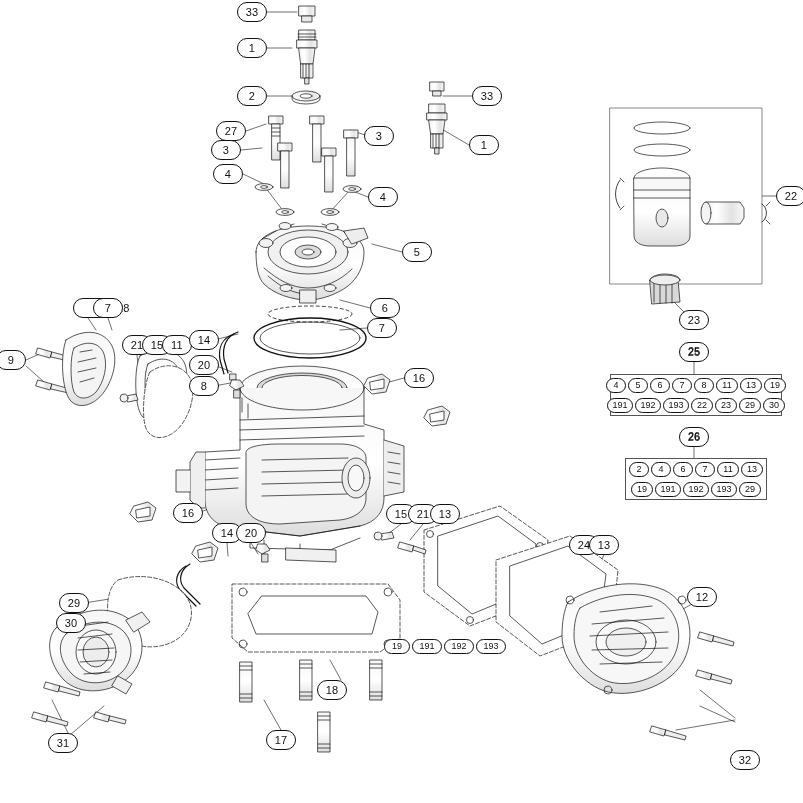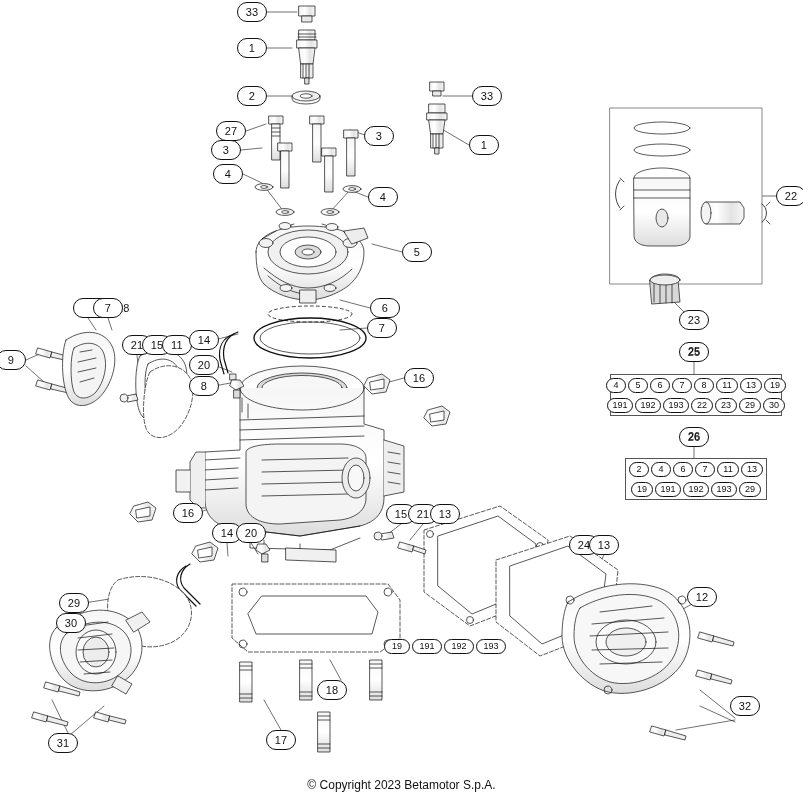--- a/index.html
+++ b/index.html
@@ -405,21 +405,20 @@
       <g>
         <path d="M650 280 L678 280 L680 302 L652 304 Z" fill="#d8d8d8"></path>
         <path d="M650 280 C650 276 660 274 664 274 C672 274 680 276 680 280"></path>
         <path d="M654 282 L654 302 M660 281 L660 303 M666 281 L666 303 M672 281 L672 303"></path>
         <ellipse cx="665" cy="280" rx="15" ry="5" fill="#eeeeee"></ellipse>
       </g>
 
     </g>
   </svg>
 
-  <div class="copyright">© Copyright 2023 Betamotor S.p.A.</div>
 
   <div class="boxgroup" style="left:610px; top:374px; width:172px; height:42px;"></div>
   <div class="boxgroup" style="left:625px; top:458px; width:142px; height:42px;"></div>
 
   <div id="callout-layer">
       <div class="callout" style="left: 252px; top: 12px;">33</div>
       <div class="callout" style="left: 252px; top: 48px;">1</div>
       <div class="callout" style="left: 252px; top: 96px;">2</div>
       <div class="callout" style="left: 487px; top: 96px;">33</div>
       <div class="callout" style="left: 484px; top: 145px;">1</div>
@@ -452,21 +451,21 @@
       <div class="callout" style="left: 423px; top: 514px;">21</div>
       <div class="callout" style="left: 445px; top: 514px;">13</div>
       <div class="callout" style="left: 584px; top: 545px;">24</div>
       <div class="callout" style="left: 604px; top: 545px;">13</div>
       <div class="callout" style="left: 702px; top: 597px;">12</div>
       <div class="callout" style="left: 74px; top: 603px;">29</div>
       <div class="callout" style="left: 71px; top: 623px;">30</div>
       <div class="callout" style="left: 63px; top: 743px;">31</div>
       <div class="callout" style="left: 281px; top: 740px;">17</div>
       <div class="callout" style="left: 332px; top: 690px;">18</div>
-      <div class="callout" style="left: 745px; top: 706px;">32</div>
+      <div class="callout" style="left: 745px; top: 760px;">32</div>
     </div>
   <div id="kit-layer">
       <div class="grouplabel" style="left: 679px; top: 345px; width: 30px;">25</div>
       <div class="pill" style="left: 606px; top: 385px; width: 20px;">4</div>
       <div class="pill" style="left: 628px; top: 385px; width: 20px;">5</div>
       <div class="pill" style="left: 650px; top: 385px; width: 20px;">6</div>
       <div class="pill" style="left: 672px; top: 385px; width: 20px;">7</div>
       <div class="pill" style="left: 694px; top: 385px; width: 20px;">8</div>
       <div class="pill" style="left: 716px; top: 385px; width: 22px;">11</div>
       <div class="pill" style="left: 740px; top: 385px; width: 22px;">13</div>

